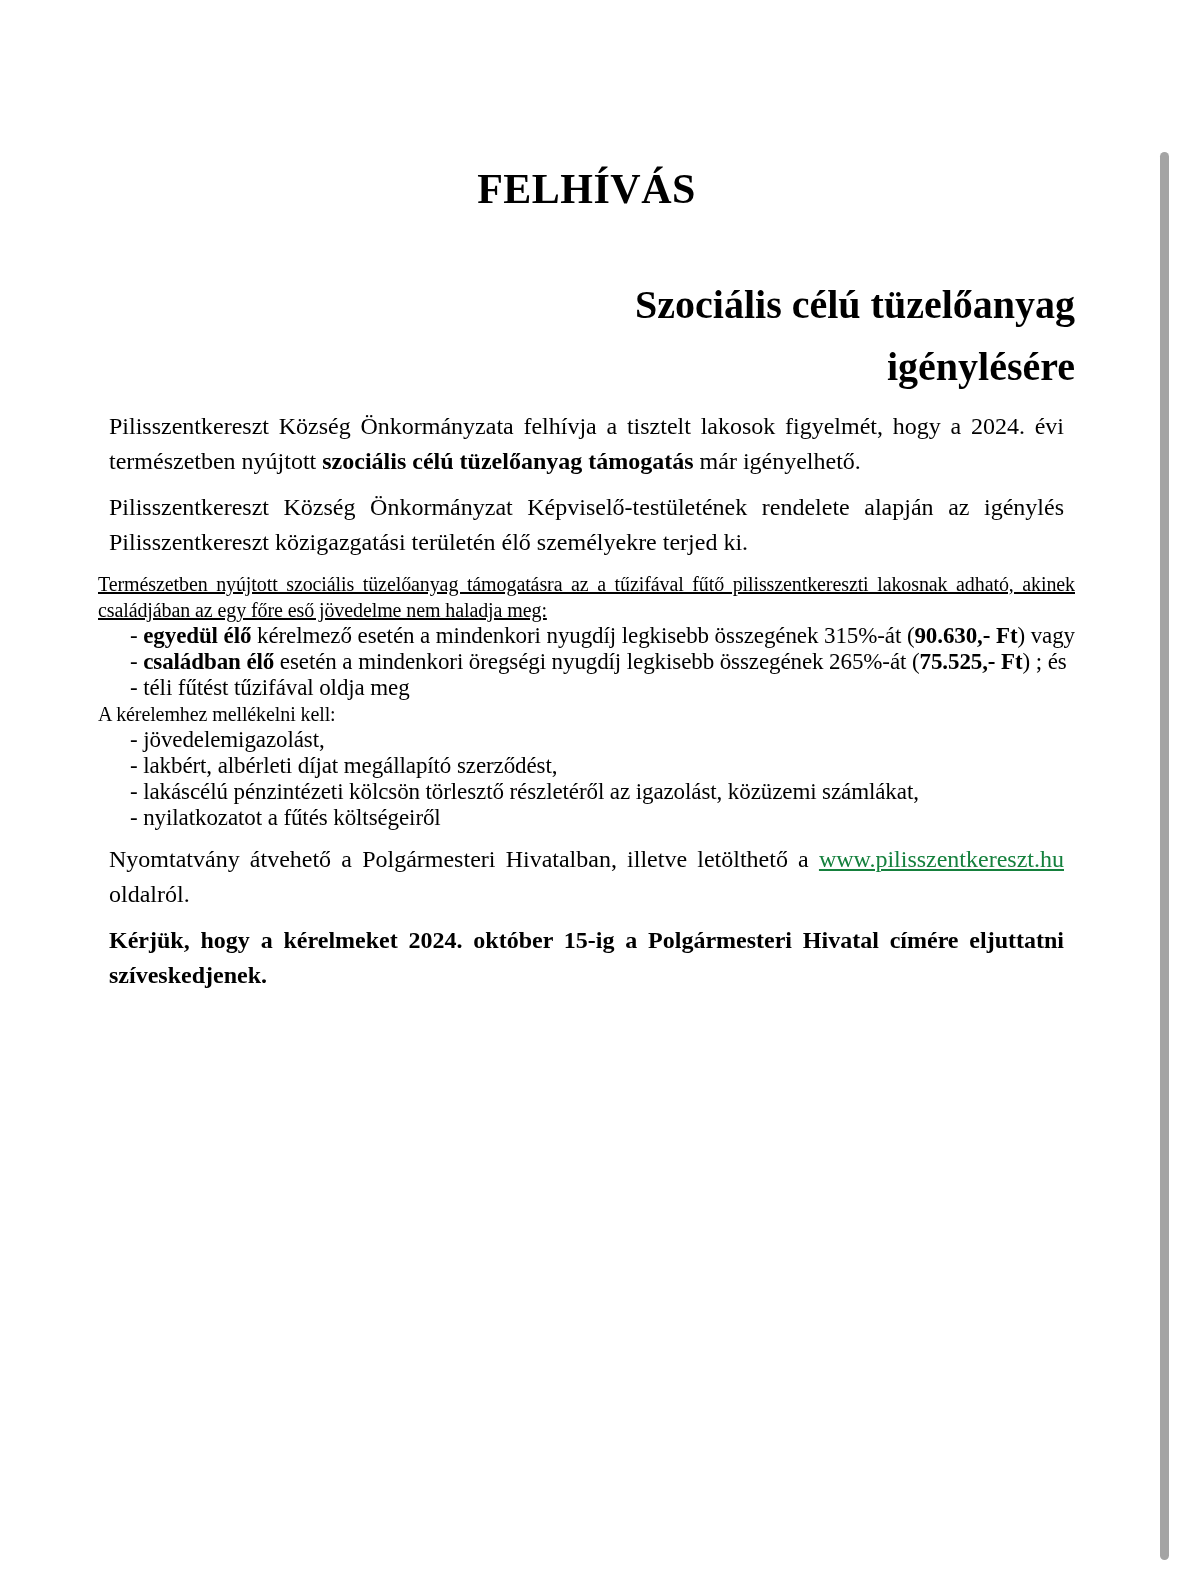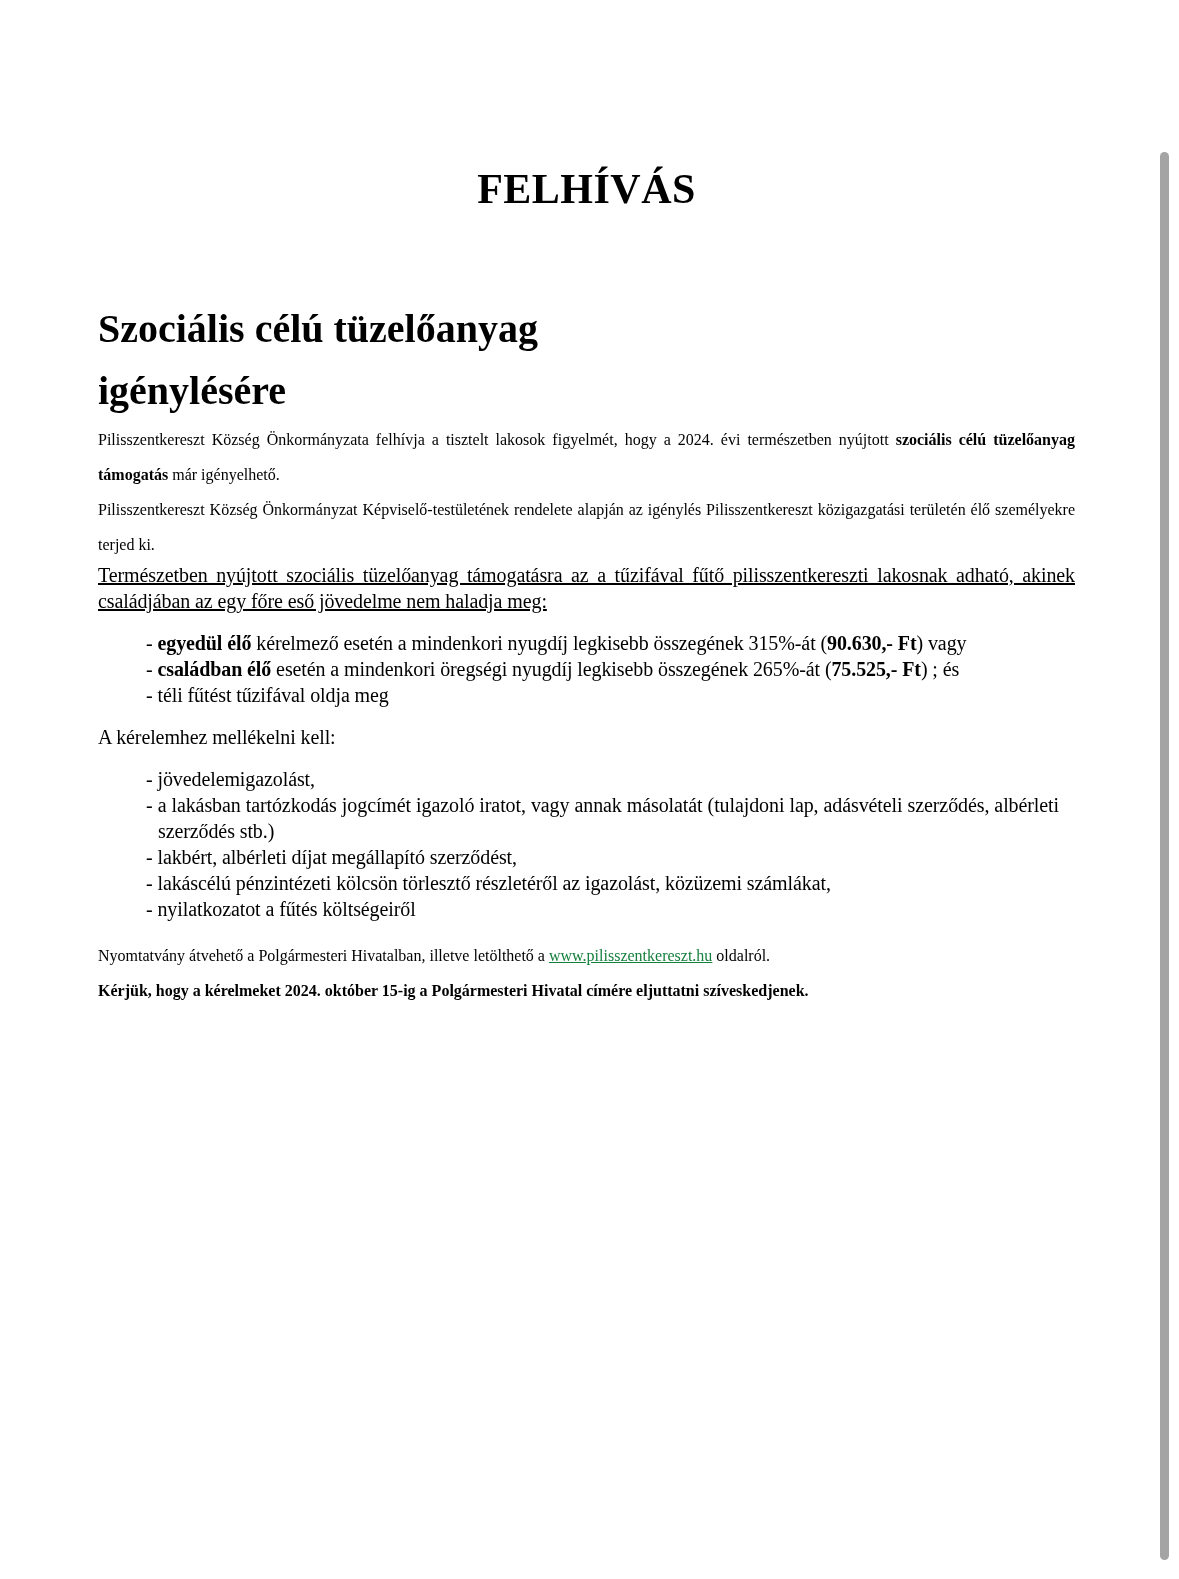--- a/index.html
+++ b/index.html
@@ -26,51 +26,51 @@
   }
   h1.title {
     margin: 166px 0 0 0;
     font-size: 42px;
     line-height: 46px;
     font-weight: bold;
     text-align: center;
     letter-spacing: 0.5px;
   }
   .subtitle {
-    margin-top: 86px;
+    margin-top: 62px;
     font-size: 40px;
     line-height: 62px;
     font-weight: bold;
-    text-align: left;
+    text-align: right;
   }
   p.para {
-    margin: 0;
-    font-size: 16px;
+    margin: 11px;
+    font-size: 24px;
     line-height: 35px;
     text-align: justify;
   }
   .mt-intro    { margin-top: 92px; }
   .mt-scope    { margin-top: 52px; }
   .mt-submit   { margin-top: 32px; }
   .mt-forms    { margin-top: 46px; }
   .mt-deadline { margin-top: 44px; }
   p.tight {
     margin: 0;
     font-size: 20px;
     line-height: 26px;
     text-align: justify;
     letter-spacing: -0.1px;
   }
   .mt-lead    { margin-top: 36px; text-decoration: underline; }
   .mt-attach  { margin-top: 36px; }
   ul.list {
-    margin: 16px;
+    margin: 0;
     padding: 0;
     list-style: none;
-    font-size: 20px;
+    font-size: 23px;
     line-height: 26px;
     letter-spacing: -0.1px;
   }
   .mt-list1 { margin-top: 14px; }
   .mt-list2 { margin-top: 6px; }
   ul.list li {
     padding-left: 44px;
     text-indent: -12px;
     text-align: justify;
   }
@@ -112,21 +112,20 @@
   <ul class="list mt-list1">
     <li><span>- </span><b>egyedül élő</b><span> kérelmező esetén a mindenkori nyugdíj legkisebb összegének 315%-át (</span><b>90.630,- Ft</b><span>) vagy</span></li>
     <li><span>- </span><b>családban élő</b><span> esetén a mindenkori öregségi nyugdíj legkisebb összegének 265%-át (</span><b>75.525,- Ft</b><span>) ; és</span></li>
     <li>- téli fűtést tűzifával oldja meg</li>
   </ul>
 
   <p class="tight mt-attach">A kérelemhez mellékelni kell:</p>
 
   <ul class="list mt-list2">
     <li>- jövedelemigazolást,</li>
-    <li>- a lakásban tartózkodás jogcímét igazoló iratot, vagy annak másolatát (tulajdoni lap, adásvételi szerződés, albérleti szerződés stb.)</li>
     <li>- lakbért, albérleti díjat megállapító szerződést,</li>
     <li>- lakáscélú pénzintézeti kölcsön törlesztő részletéről az igazolást, közüzemi számlákat,</li>
     <li>- nyilatkozatot a fűtés költségeiről</li>
   </ul>
 
 
   <p class="para mt-forms"><span>Nyomtatvány átvehető a Polgármesteri Hivatalban, illetve letölthető a </span><span class="link">www.pilisszentkereszt.hu</span><span> oldalról.</span></p>
 
   <p class="para bold-para mt-deadline">Kérjük, hogy a kérelmeket 2024. október 15-ig a Polgármesteri Hivatal címére eljuttatni szíveskedjenek.</p>
 

